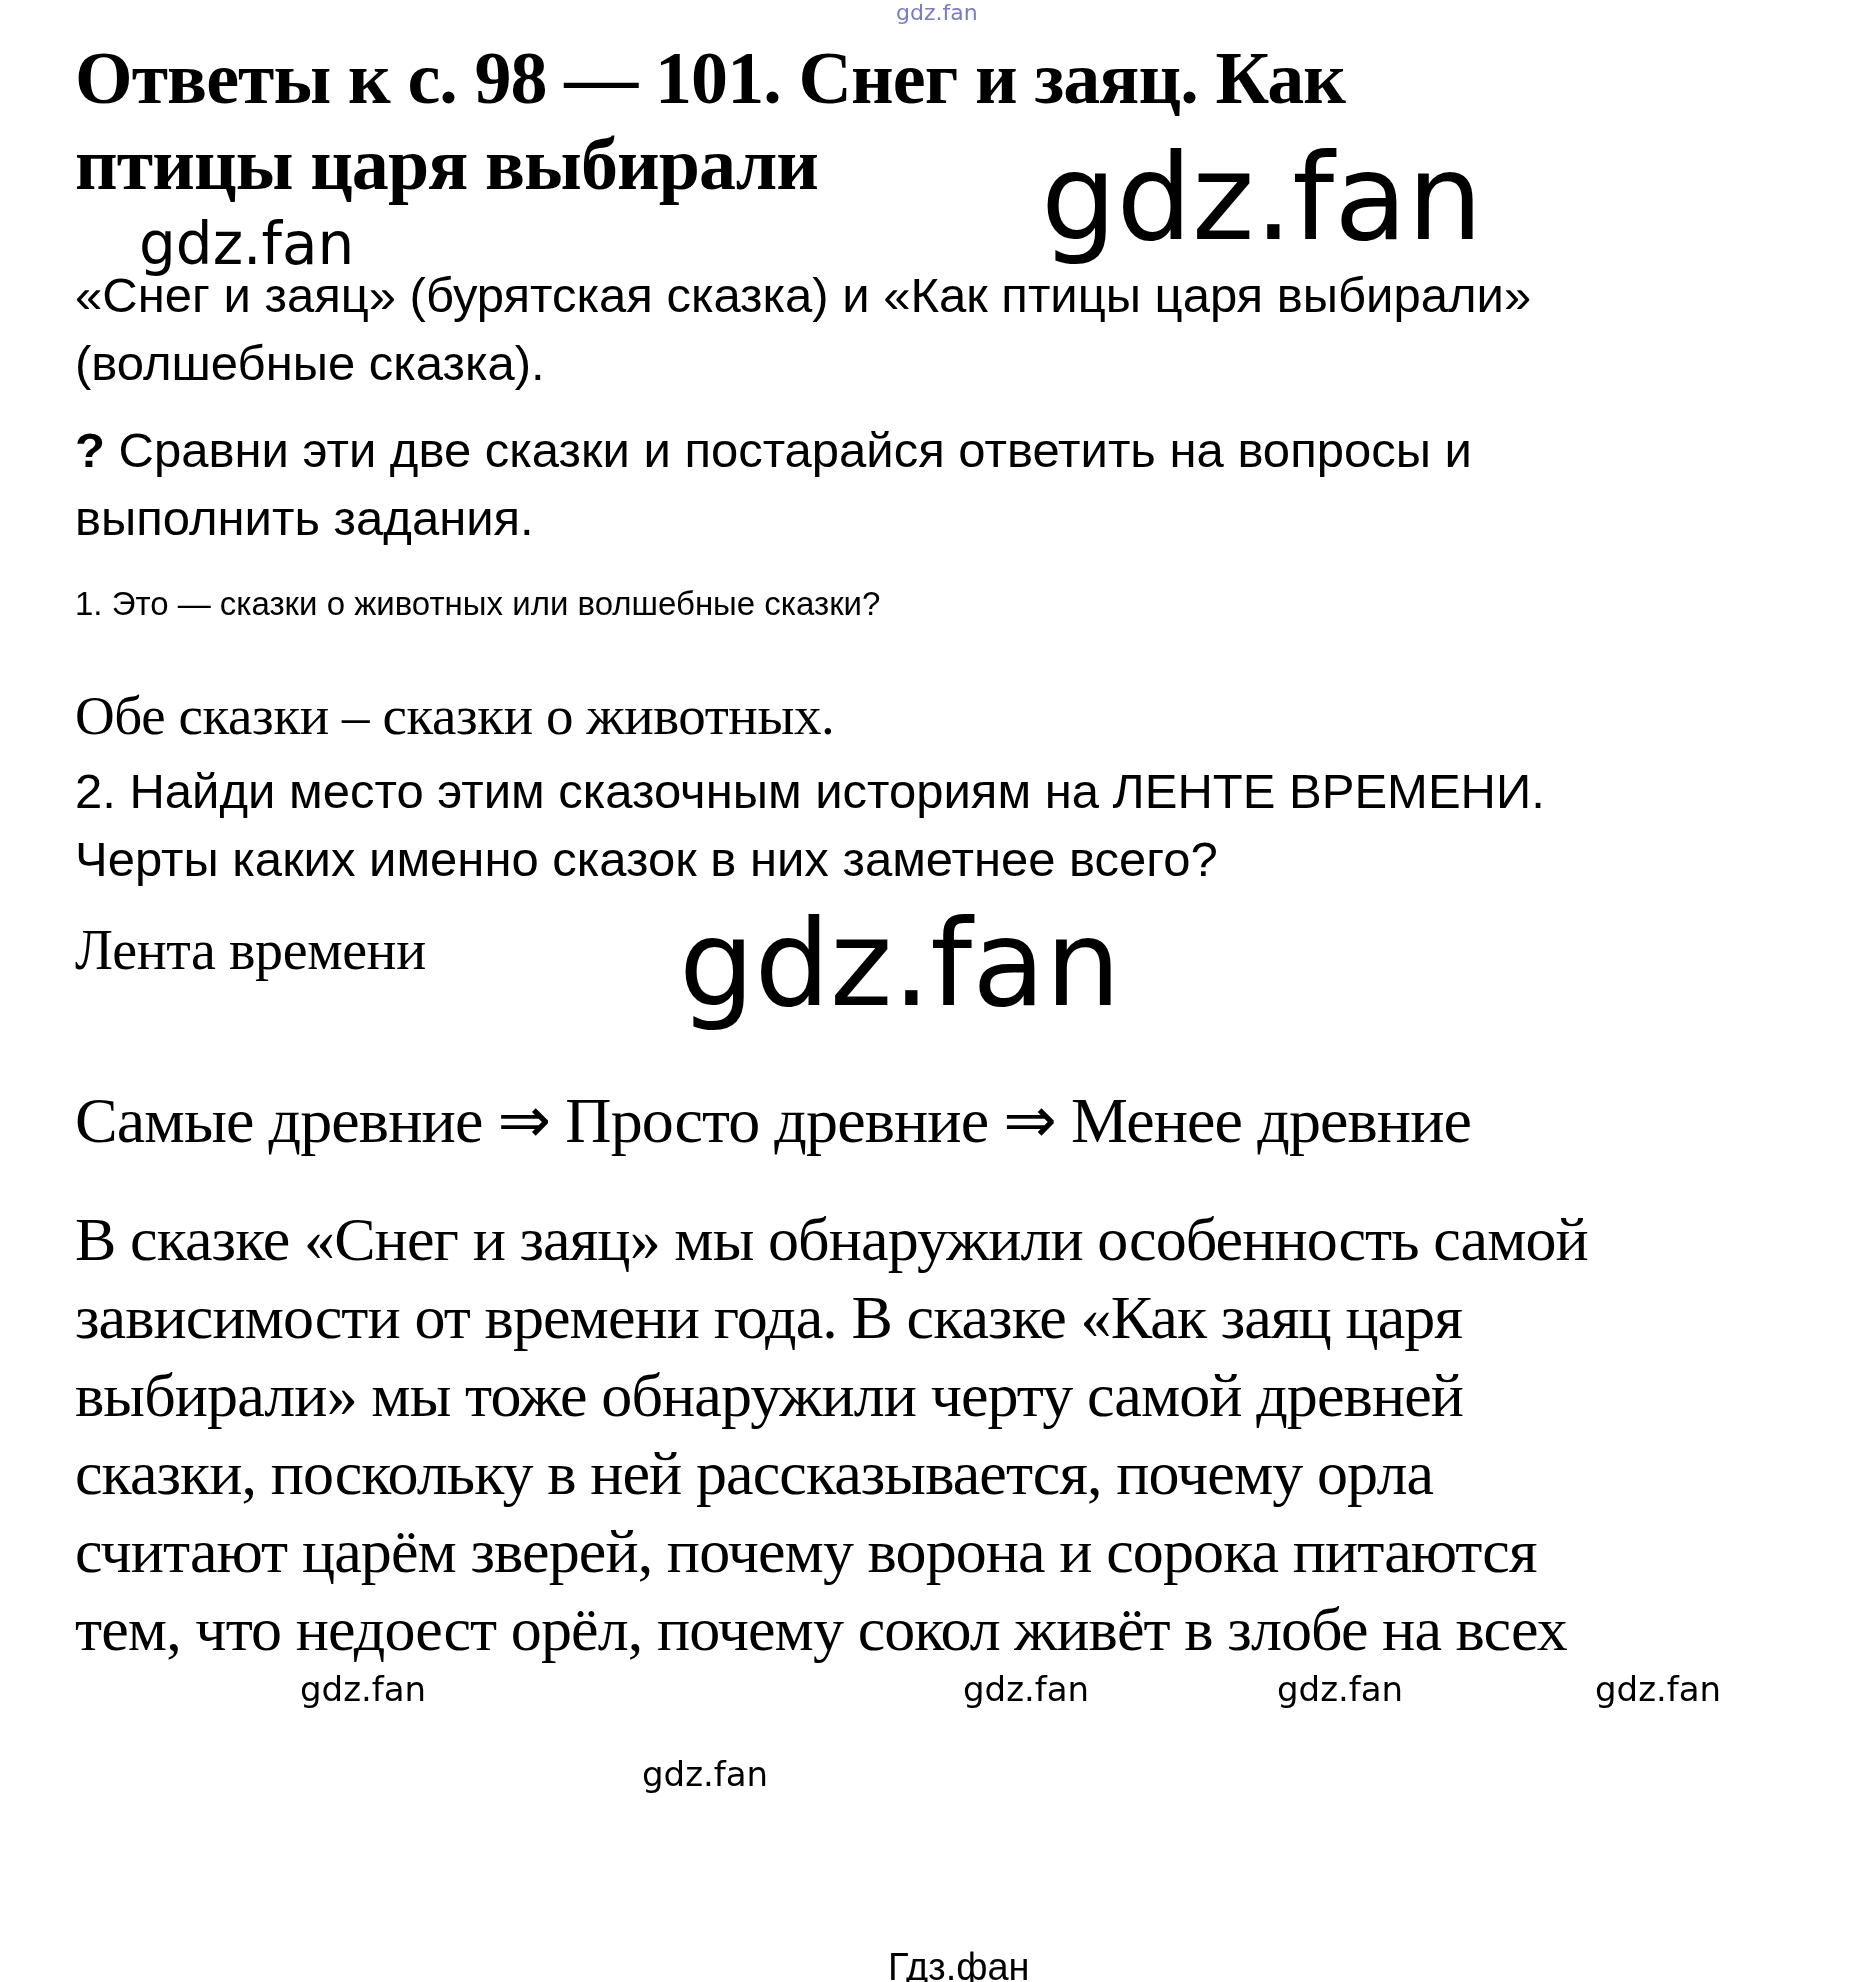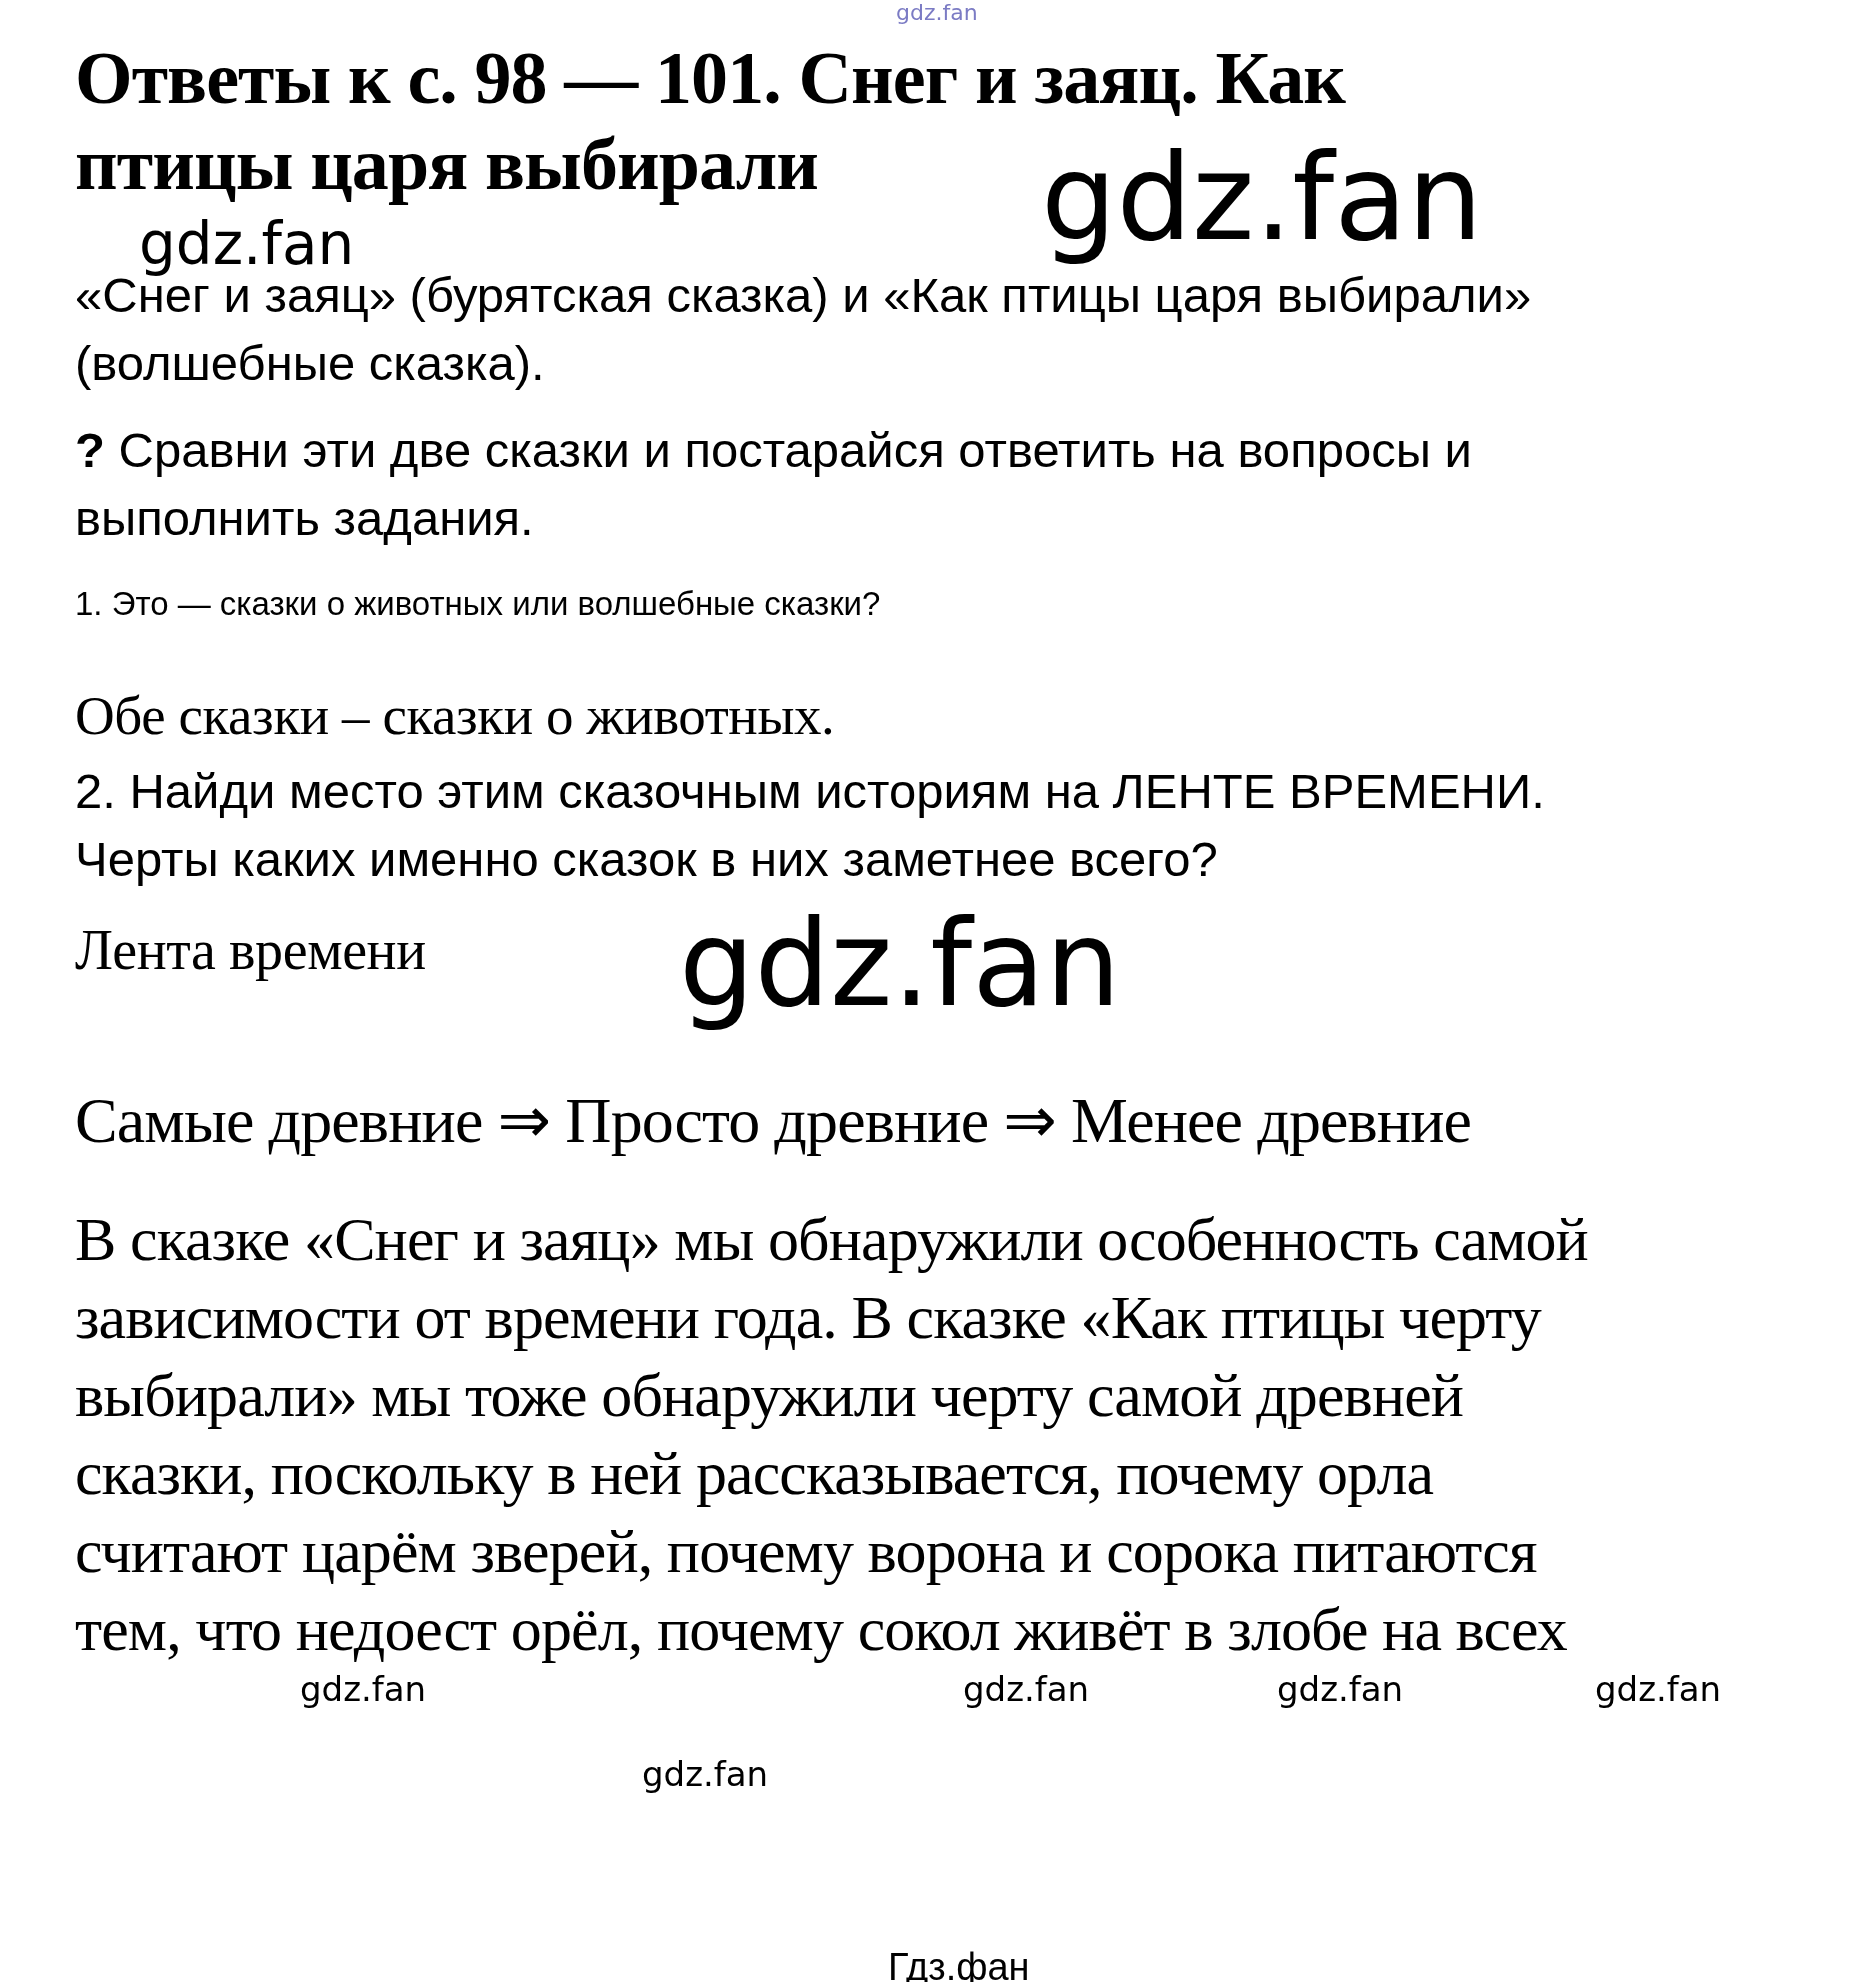--- a/index.html
+++ b/index.html
@@ -91,21 +91,21 @@
   </div>
 
   <div class="abs serif tl-label">Лента времени</div>
 
   <div class="abs wm wm-big2">gdz.fan</div>
 
   <div class="abs serif tl-seq">Самые древние ⇒ Просто древние ⇒ Менее древние</div>
 
   <div class="abs serif answer">
     <div>В сказке «Снег и заяц» мы обнаружили особенность самой</div>
-    <div>зависимости от времени года. В сказке «Как птицы черту</div>
+    <div>зависимости от времени года. В сказке «Как заяц царя</div>
     <div>выбирали» мы тоже обнаружили черту самой древней</div>
     <div>сказки, поскольку в ней рассказывается, почему орла</div>
     <div>считают царём зверей, почему ворона и сорока питаются</div>
     <div>тем, что недоест орёл, почему сокол живёт в злобе на всех</div>
   </div>
 
   <div class="abs wm wm-small wm-s1">gdz.fan</div>
   <div class="abs wm wm-small wm-s2">gdz.fan</div>
   <div class="abs wm wm-small wm-s3">gdz.fan</div>
   <div class="abs wm wm-small wm-s4">gdz.fan</div>

